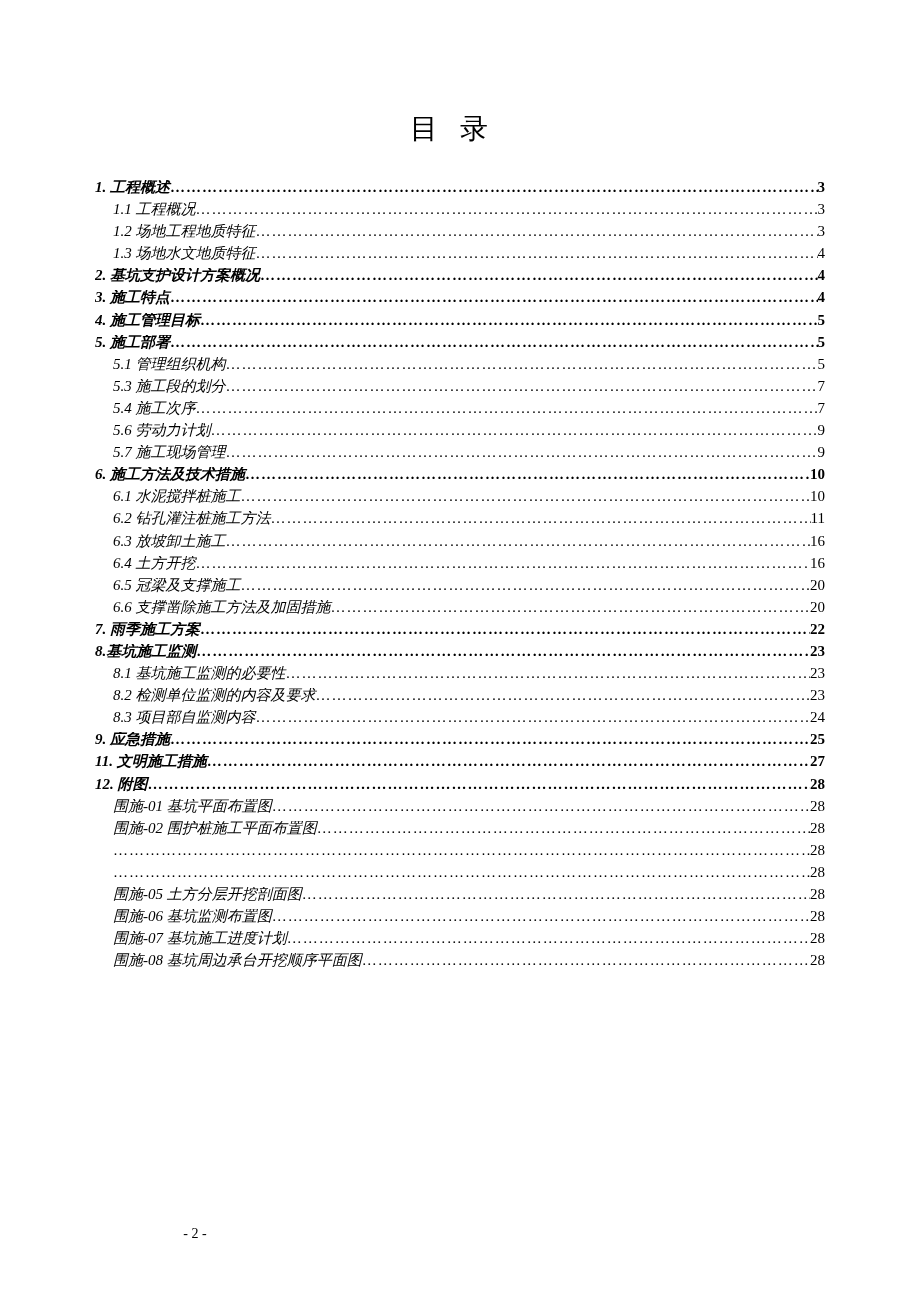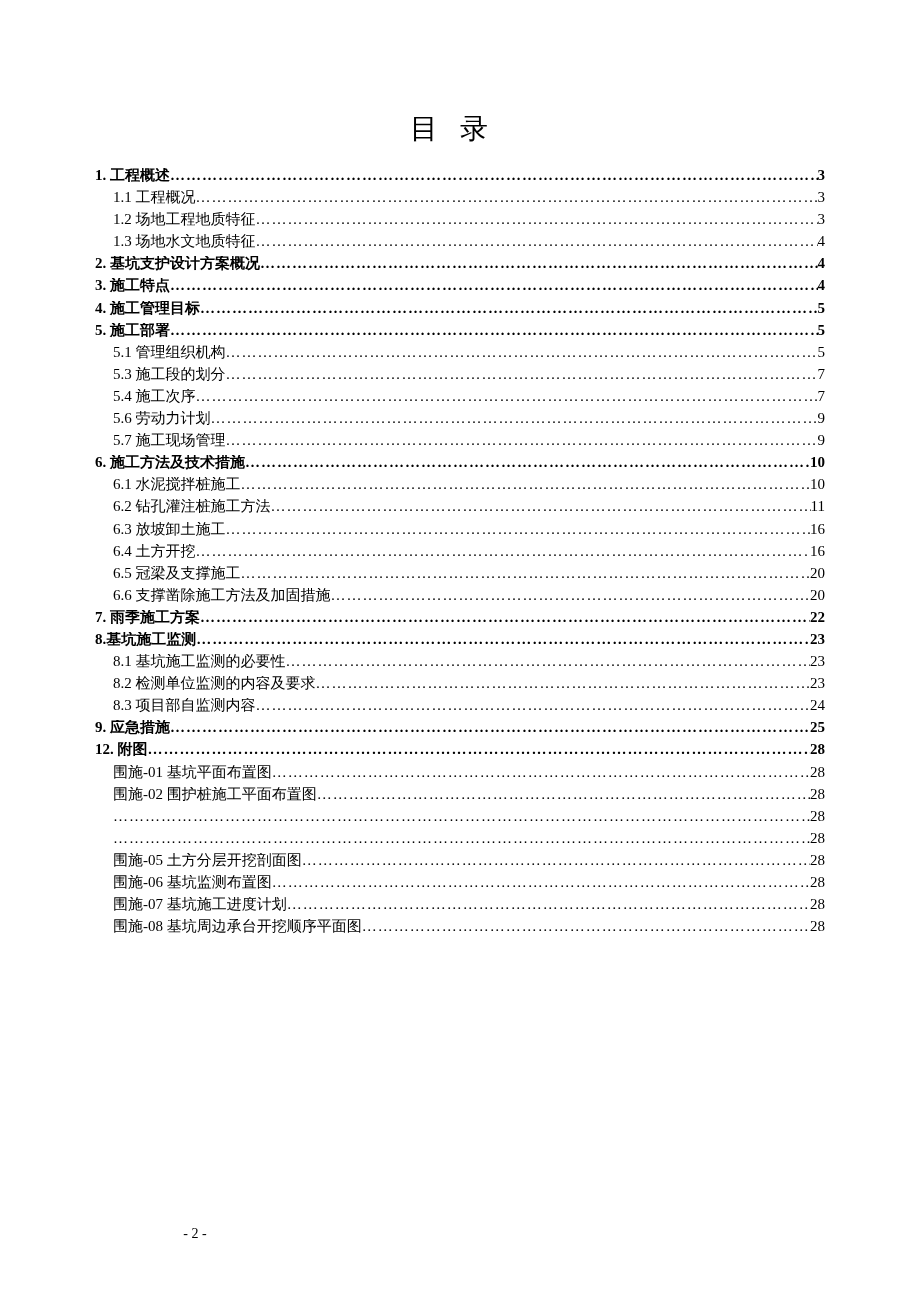--- a/index.html
+++ b/index.html
@@ -9,21 +9,21 @@
       width: 920px;
       height: 1302px;
       position: relative;
       padding: 110px 95px 0 95px;
     }
     .title {
       text-align: center;
       font-size: 28px;
       font-weight: normal;
       letter-spacing: 22px;
-      margin-bottom: 20px;
+      margin-bottom: 32px;
       font-family: "SimSun", "宋体", serif;
     }
     .toc {
       font-size: 15px;
       line-height: 1.0;
     }
     .entry {
       display: flex;
       align-items: baseline;
       white-space: nowrap;
@@ -32,20 +32,21 @@
     }
     .entry.top-level {
       font-weight: bold;
     }
     .entry.sub-level {
       padding-left: 18px;
       font-weight: normal;
     }
     .label {
       flex-shrink: 0;
+      font-style: italic;
     }
     .leader {
       flex: 1 1 auto;
       overflow: hidden;
       letter-spacing: 1px;
       min-width: 0;
     }
     .leader::before {
       content: "………………………………………………………………………………………………………………………………………………………………";
     }
@@ -195,20 +196,25 @@
       <span class="label">8.3 项目部自监测内容</span>
       <span class="leader"></span>
       <span class="pg">24</span>
     </div>
     <div class="entry top-level">
       <span class="label">9.  应急措施</span>
       <span class="leader"></span>
       <span class="pg">25</span>
     </div>
     <div class="entry top-level">
+      <span class="label">11.  文明施工措施</span>
+      <span class="leader"></span>
+      <span class="pg">27</span>
+    </div>
+    <div class="entry top-level">
       <span class="label">12.  附图</span>
       <span class="leader"></span>
       <span class="pg">28</span>
     </div>
     <div class="entry sub-level">
       <span class="label">围施-01 基坑平面布置图</span>
       <span class="leader"></span>
       <span class="pg">28</span>
     </div>
     <div class="entry sub-level">

